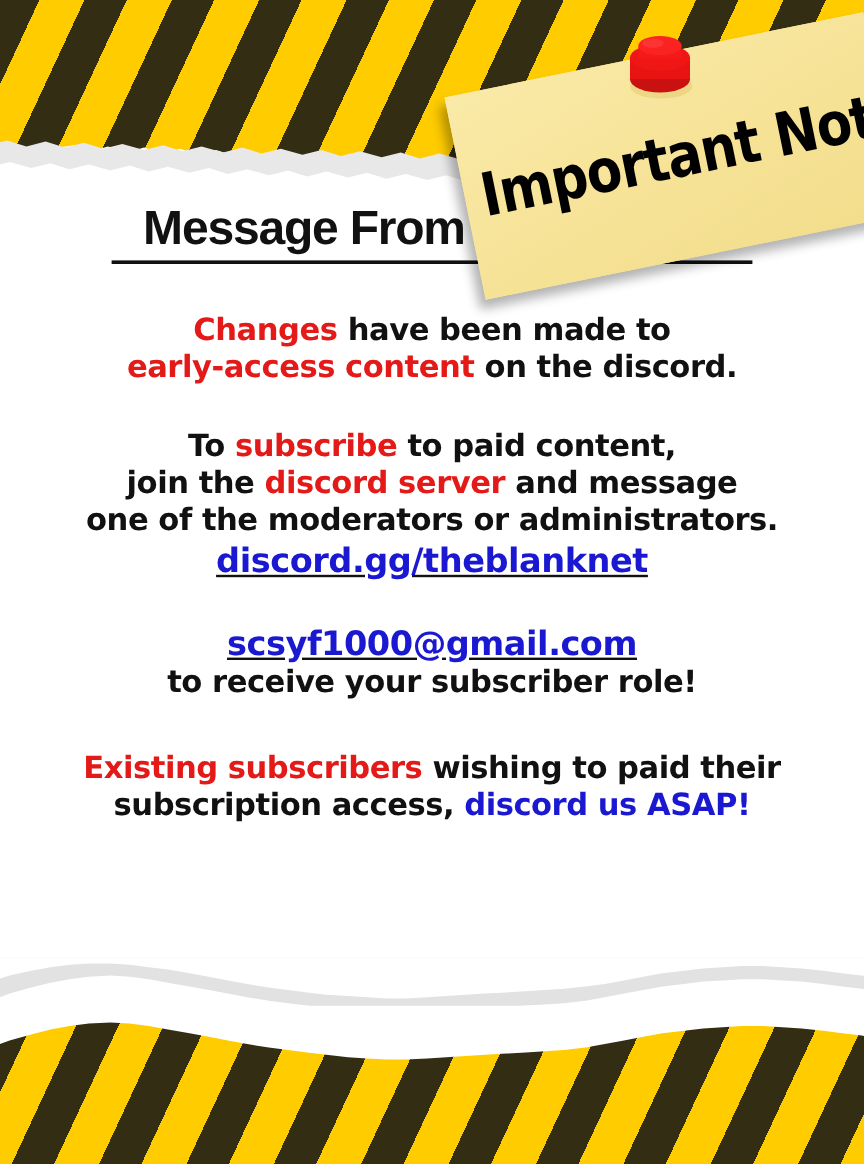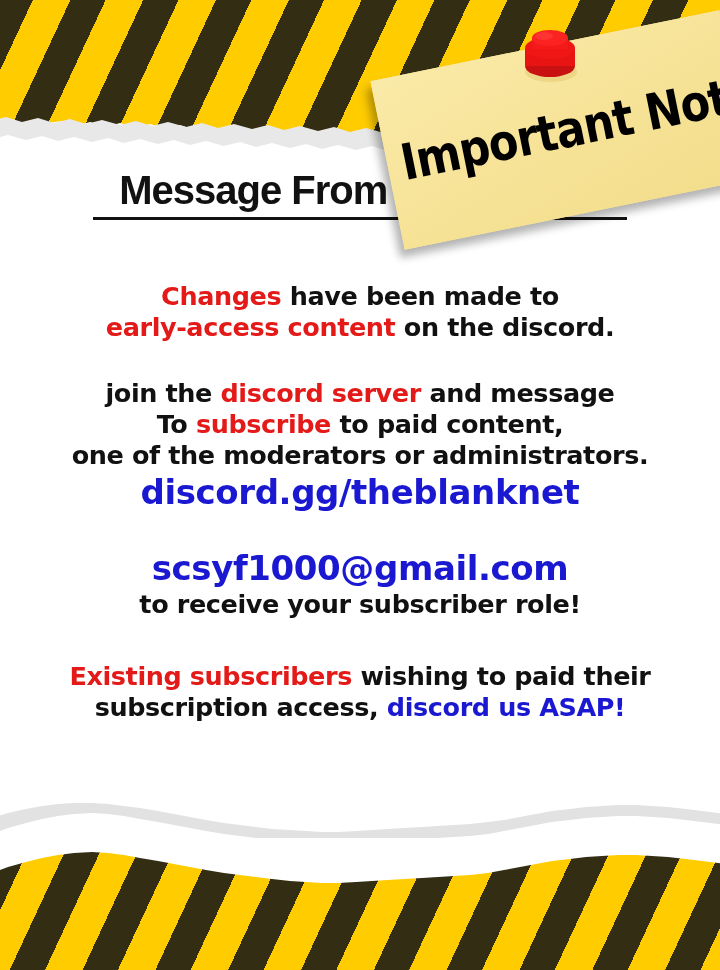--- a/index.html
+++ b/index.html
@@ -158,29 +158,29 @@
     width: 660px;
     font-family: "DejaVu Sans", sans-serif;
     font-size: 25.5px;
     font-weight: bold;
     line-height: 1.22;
     color: #111111;
     letter-spacing: -0.4px;
   }
   .body-block .line { white-space: nowrap; }
 
-  #para-changes   { margin-top: 61px; }
+  #para-changes   { margin-top: 40px; }
   #para-subscribe { margin-top: 35px; }
   #para-email     { margin-top: 35px; }
   #para-existing  { margin-top: 40px; }
 
   .hl-red  { color: #e31a18; }
   .hl-blue { color: #1a18d0; }
 
-  .link-line { font-size: 34px; }
+  .link-line { font-size: 28px; text-decoration: underline; }
 </style>
 </head>
 <body>
 
 <div id="poster">
 
   <div class="hazard-band" id="hazard-top">
     <svg class="tear-mask" viewBox="0 0 800 46" preserveAspectRatio="none">
       <path fill="#ffffff" d="M0,14 L10,12 L22,17 L34,13 L48,18 L60,14 L74,19 L88,15 L102,13 L116,18
         L130,14 L146,19 L160,15 L176,20 L190,16 L206,21 L220,17 L236,22 L250,18 L266,23 L280,19
@@ -222,22 +222,22 @@
 
     <h1 id="page-title"><span class="title-main">Message From </span><span class="title-brand">THE BLANK</span></h1>
     <div id="title-rule"></div>
 
     <div class="body-block" id="para-changes">
       <div class="line"><span class="hl-red">Changes</span><span> have been made to</span></div>
       <div class="line"><span class="hl-red">early-access content</span><span> on the discord.</span></div>
     </div>
 
     <div class="body-block" id="para-subscribe">
+      <div class="line"><span>To </span><span class="hl-red">subscribe</span><span> to paid content,</span></div>
       <div class="line"><span>join the </span><span class="hl-red">discord server</span><span> and message</span></div>
-      <div class="line"><span>To </span><span class="hl-red">subscribe</span><span> to paid content,</span></div>
       <div class="line"><span>one of the moderators or administrators.</span></div>
       <div class="line link-line"><span class="hl-blue">discord.gg/theblanknet</span></div>
     </div>
 
     <div class="body-block" id="para-email">
       <div class="line link-line"><span class="hl-blue">scsyf1000@gmail.com</span></div>
       <div class="line"><span>to receive your subscriber role!</span></div>
     </div>
 
     <div class="body-block" id="para-existing">

